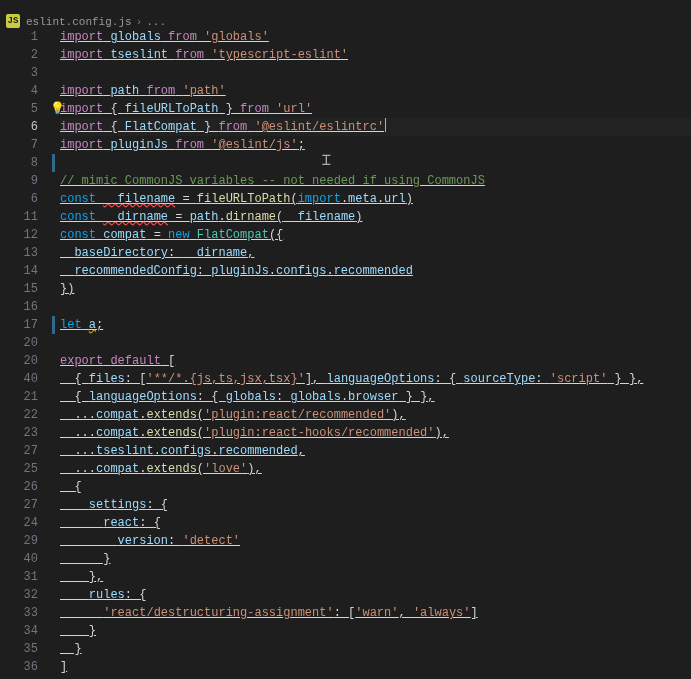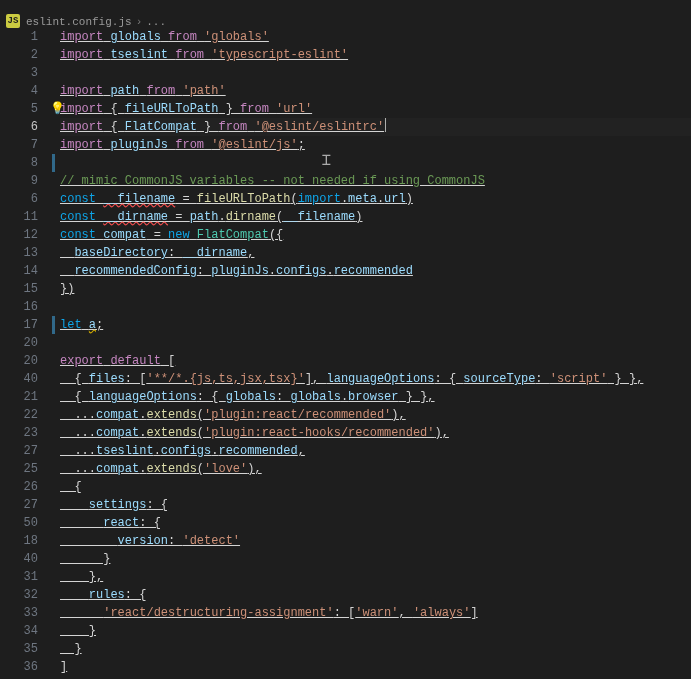--- a/index.html
+++ b/index.html
@@ -137,22 +137,22 @@
       <div class="lnum">20</div>
       <div class="lnum">20</div>
       <div class="lnum">40</div>
       <div class="lnum">21</div>
       <div class="lnum">22</div>
       <div class="lnum">23</div>
       <div class="lnum">27</div>
       <div class="lnum">25</div>
       <div class="lnum">26</div>
       <div class="lnum">27</div>
-      <div class="lnum">50</div>
-      <div class="lnum">18</div>
+      <div class="lnum">24</div>
+      <div class="lnum">29</div>
       <div class="lnum">40</div>
       <div class="lnum">31</div>
       <div class="lnum">32</div>
       <div class="lnum">33</div>
       <div class="lnum">34</div>
       <div class="lnum">35</div>
       <div class="lnum">36</div>
     </div>
   <div class="decor" id="decor">
       <div class="bulb" style="top: 73px;">💡</div>

